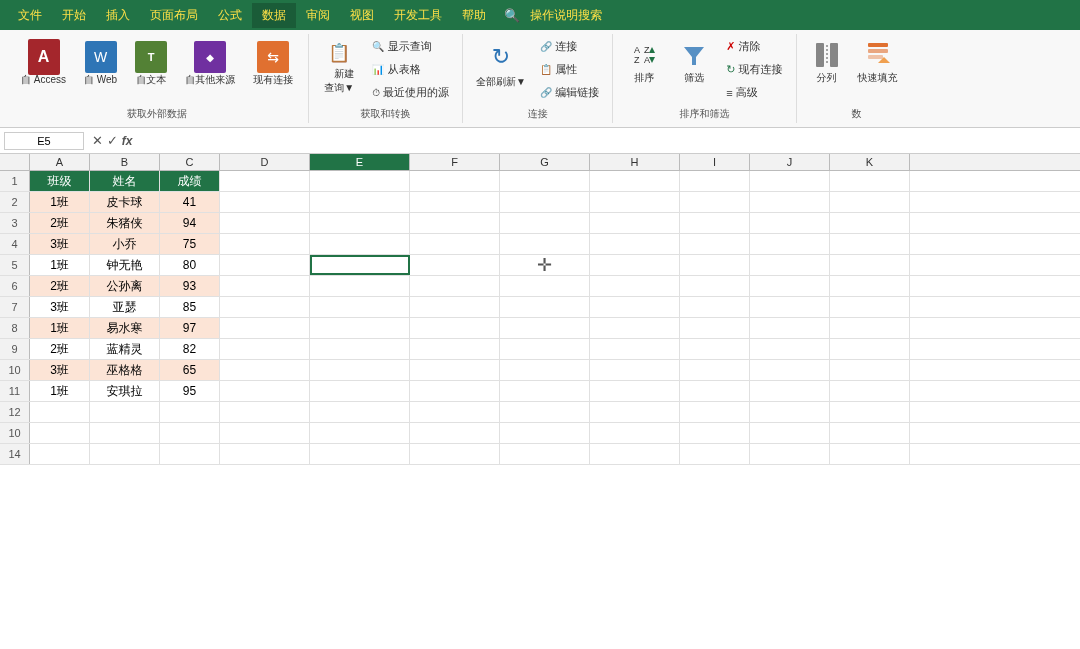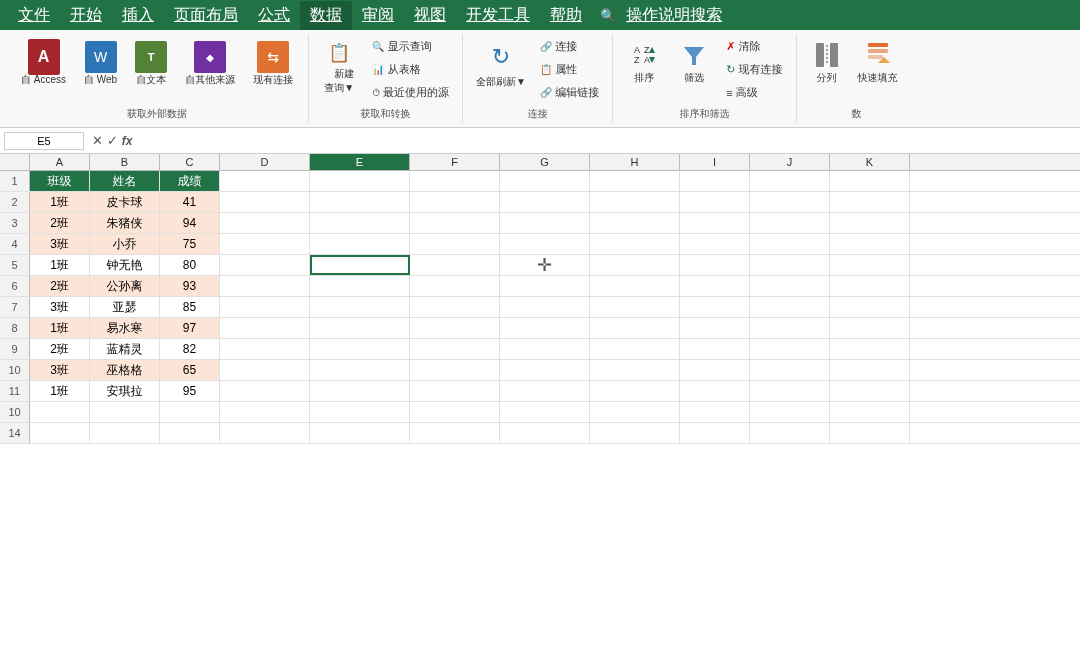--- a/index.html
+++ b/index.html
@@ -3,21 +3,21 @@
   <meta charset="utf-8">
   <style>
     * { margin: 0; padding: 0; box-sizing: border-box; }
     body { font-family: 'Microsoft YaHei', SimSun, Arial, sans-serif; font-size: 12px; background: #fff; width: 1080px; height: 649px; overflow: hidden; }
 
     
     .menu-bar {
       display: flex; align-items: center; background: #217346; height: 30px; padding: 0 8px;
     }
     .menu-item {
-      color: #ffffff; padding: 4px 10px; font-size: 16px; cursor: pointer; white-space: nowrap; text-decoration: underline;
+      color: #fde047; padding: 4px 10px; font-size: 12px; cursor: pointer; white-space: nowrap;
     }
     .menu-item.active { background: #1a5c38; }
 
     
     .ribbon {
       background: #f0f0f0; border-bottom: 1px solid #ccc; display: flex; flex-direction: column;
     }
     .ribbon-content {
       display: flex; align-items: stretch; background: #f8f8f8; padding: 4px 6px; min-height: 90px;
     }
@@ -512,20 +512,34 @@
     <div class="cell col-d"></div>
     <div class="cell col-e"></div>
     <div class="cell col-f"></div>
     <div class="cell col-g"></div>
     <div class="cell col-h"></div>
     <div class="cell col-i"></div>
     <div class="cell col-j"></div>
     <div class="cell col-k"></div>
   </div>
 
+  <div class="spreadsheet-row">
+    <div class="row-num">12</div>
+    <div class="cell col-a"></div>
+    <div class="cell col-b"></div>
+    <div class="cell col-c"></div>
+    <div class="cell col-d"></div>
+    <div class="cell col-e"></div>
+    <div class="cell col-f"></div>
+    <div class="cell col-g"></div>
+    <div class="cell col-h"></div>
+    <div class="cell col-i"></div>
+    <div class="cell col-j"></div>
+    <div class="cell col-k"></div>
+  </div>
 
   <div class="spreadsheet-row">
     <div class="row-num">10</div>
     <div class="cell col-a"></div>
     <div class="cell col-b"></div>
     <div class="cell col-c"></div>
     <div class="cell col-d"></div>
     <div class="cell col-e"></div>
     <div class="cell col-f"></div>
     <div class="cell col-g"></div>

